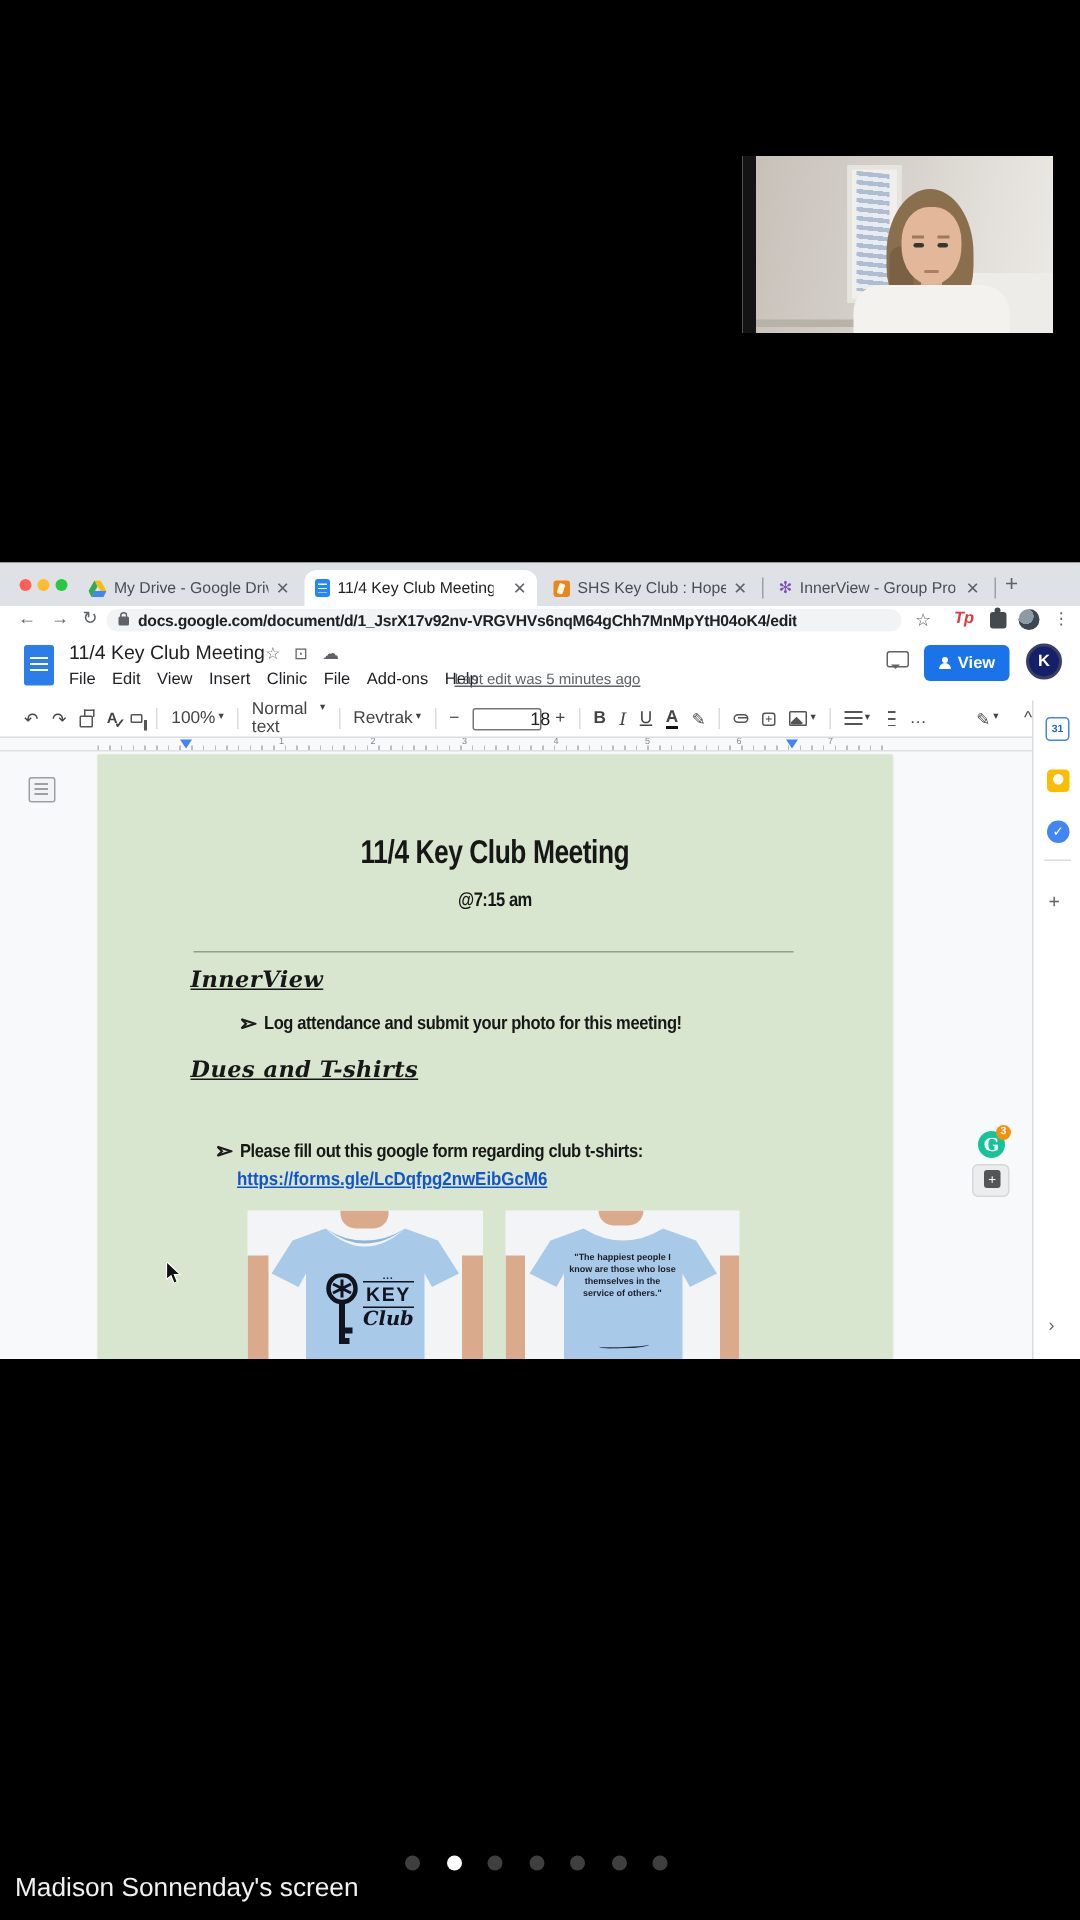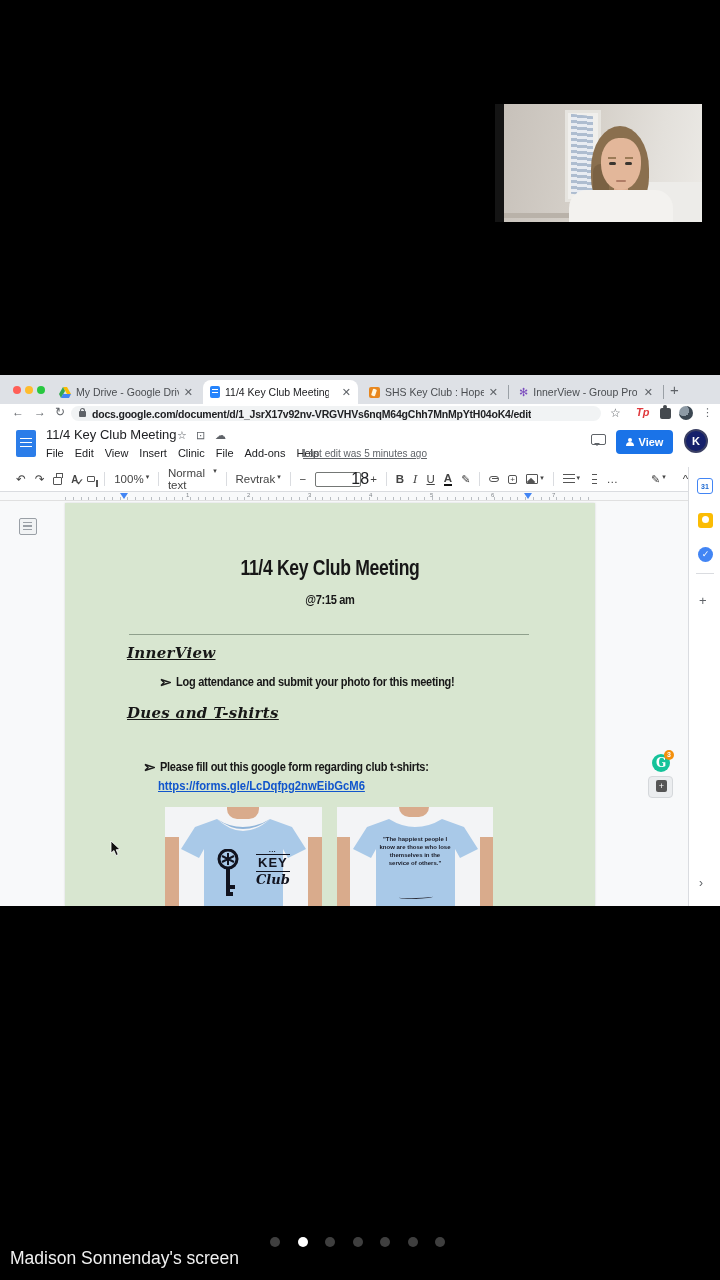--- a/index.html
+++ b/index.html
@@ -92,21 +92,21 @@
     display:flex; align-items:center; gap:9px; padding:0 0 0 16px; color:#444; font-size:11.5px; }
   #dtoolbar .sep { width:1px; height:14px; background:#dadce0; }
   #dtoolbar .car { font-size:7px; color:#444; margin-left:2px; }
   .ddown { display:flex; align-items:flex-start; }
   .i-print { width:11px; height:8px; border:1.3px solid #555; border-radius:1px; position:relative; margin-top:3px; }
   .i-print::before { content:""; position:absolute; left:2px; top:-5px; width:5px; height:4px; border:1.3px solid #555; border-bottom:none; }
   .i-spell { position:relative; font-size:10px; font-weight:bold; }
   .i-spell i { position:absolute; left:5px; top:3px; font-style:normal; font-size:9px; }
   .i-roller { width:10px; height:6px; border:1.3px solid #555; border-radius:1px; position:relative; }
   .i-roller::after { content:""; position:absolute; right:-4px; top:3px; width:2px; height:7px; background:#555; }
-  .fsz { width:22px; height:15px; border:1px solid #747775; border-radius:2px; font-size:16px;
+  .fsz { width:22px; height:15px; border:1px solid #747775; border-radius:2px; font-size:12px;
     display:flex; align-items:center; justify-content:center; color:#202124;padding-left:44px; }
   .tA { border-bottom:2.5px solid #111; line-height:11px; font-weight:bold; }
   .i-link { width:12px; height:6px; border:1.4px solid #555; border-radius:3px; position:relative; }
   .i-link::after { content:""; position:absolute; left:2px; top:1px; width:6px; height:0; border-top:1.4px solid #555; }
   .i-cadd { width:12px; height:9px; border:1.3px solid #555; border-radius:2px; font-size:8px; line-height:8px; text-align:center; }
   .i-img { width:12px; height:10px; border:1.3px solid #555; border-radius:1px; position:relative; overflow:hidden; }
   .i-img::after { content:""; position:absolute; left:1px; bottom:-2px; width:6px; height:6px; background:#555; transform:rotate(45deg); }
   .i-align { width:12px; height:10px; background:repeating-linear-gradient(180deg,#555 0 1.4px,transparent 1.4px 4px); }
   .i-lines { width:10px; height:10px; background:repeating-linear-gradient(180deg,#555 0 1.4px,transparent 1.4px 4.5px); border-left:3px solid #fff; }
   .i-pencil { font-size:11px; }
@@ -152,21 +152,21 @@
   #b3 { left:79px; top:257px; }
   .btext { font-size:12.5px; font-weight:bold; letter-spacing:-0.3px; transform:scaleX(.88); transform-origin:left; white-space:nowrap; }
   .linksm { font-size:7px; color:#1155cc; text-decoration:underline; font-weight:normal; letter-spacing:0; }
   #link2 { left:93px; top:276px; font-size:12.5px; color:#1155cc; text-decoration:underline; font-weight:bold;
     transform:scaleX(.9); transform-origin:left; }
 
   .shirtimg { top:304px; height:99px; background:#f3f4f6; overflow:hidden; }
   #img1 { left:100px; width:157px; } #img2 { left:272px; width:156px; }
   .tee { position:absolute; left:8px; top:8px; width:141px; height:95px; }
   .skin { position:absolute; background:#d9ab8c; }
-  .frontart { position:absolute; left:52px; top:42px; display:flex; gap:17px; }
+  .frontart { position:absolute; left:52px; top:42px; display:flex; gap:3px; }
   .keyicon { width:22px; height:50px; }
   .keytext { display:flex; flex-direction:column; align-items:center; color:#11131f; }
   .keytext .mark { font-size:4px; letter-spacing:1px; line-height:5px; }
   .keytext .key { font-size:13px; font-weight:bold; letter-spacing:1px; line-height:14px;
     border-top:1px solid #11131f; border-bottom:1px solid #11131f; padding:1px 2px; }
   .keytext .club { font-family:"DejaVu Serif", serif; font-style:italic; font-weight:bold; font-size:13px; line-height:15px; }
   .backquote { position:absolute; left:42px; top:28px; width:72px; text-align:center;
     font-size:6px; font-weight:bold; line-height:8px; color:#1a1c28; }
   .backsig { position:absolute; left:62px; top:88px; width:34px; height:4px;
     border-bottom:1px solid #2a2c38; border-radius:50%; transform:rotate(-2deg); }

